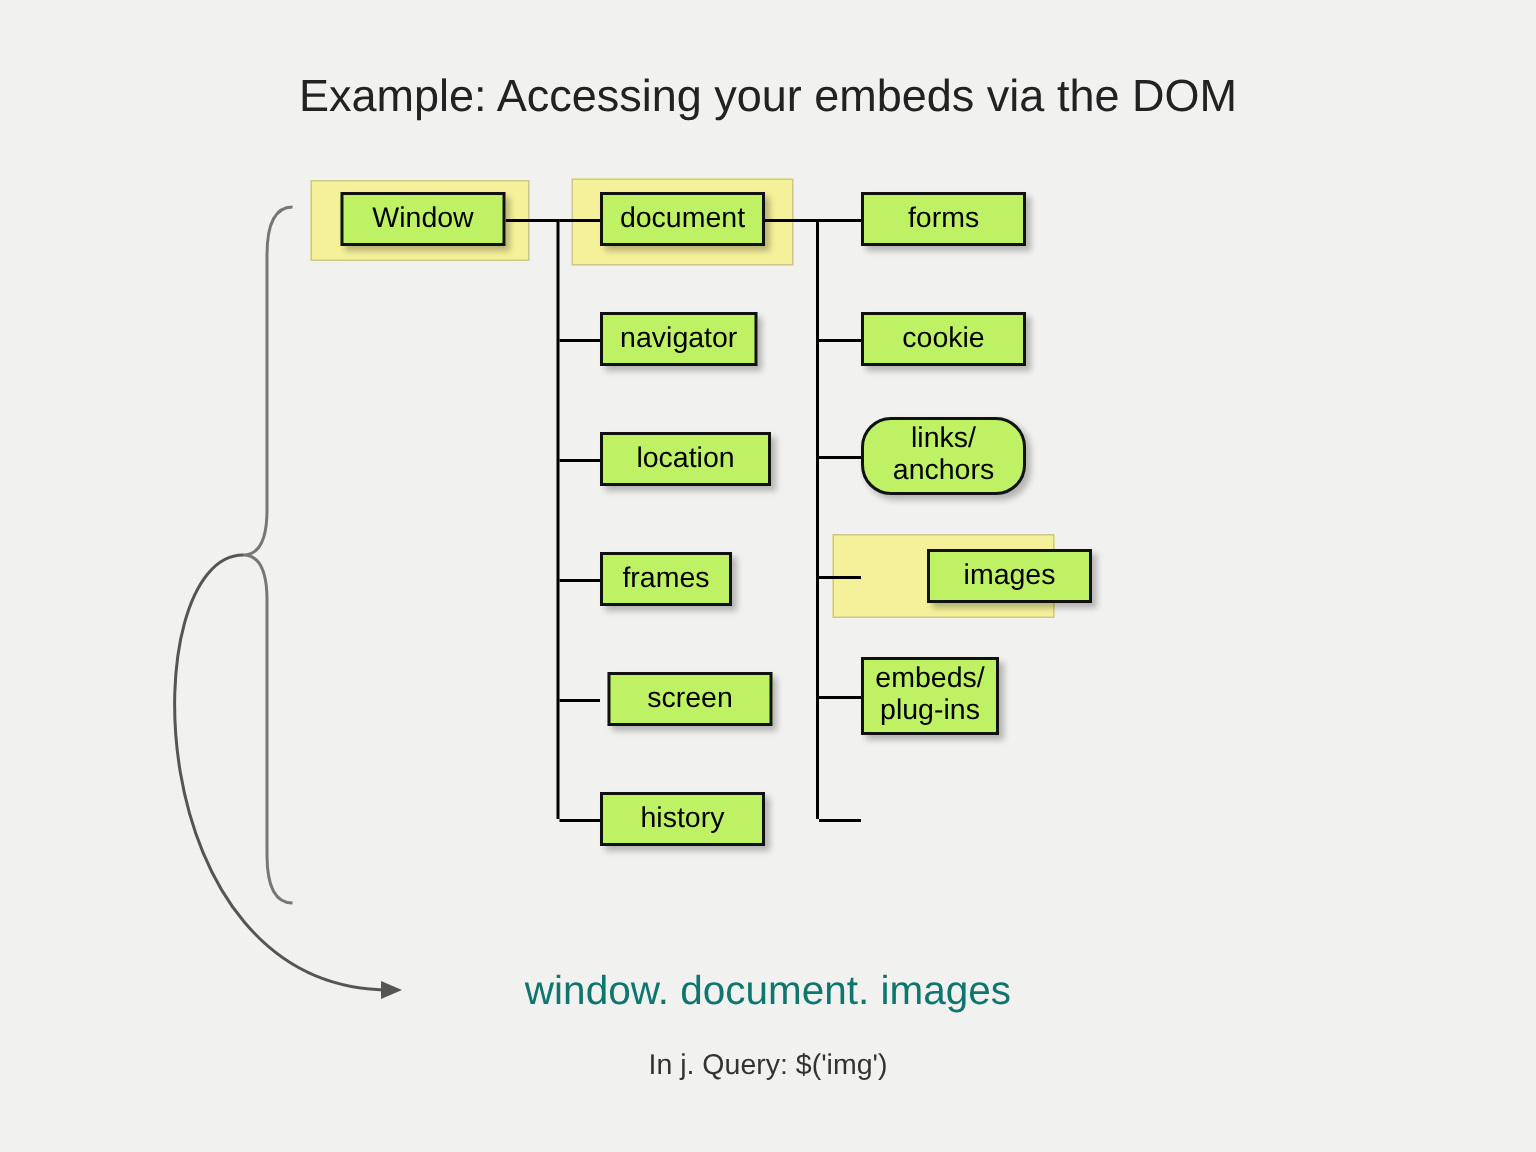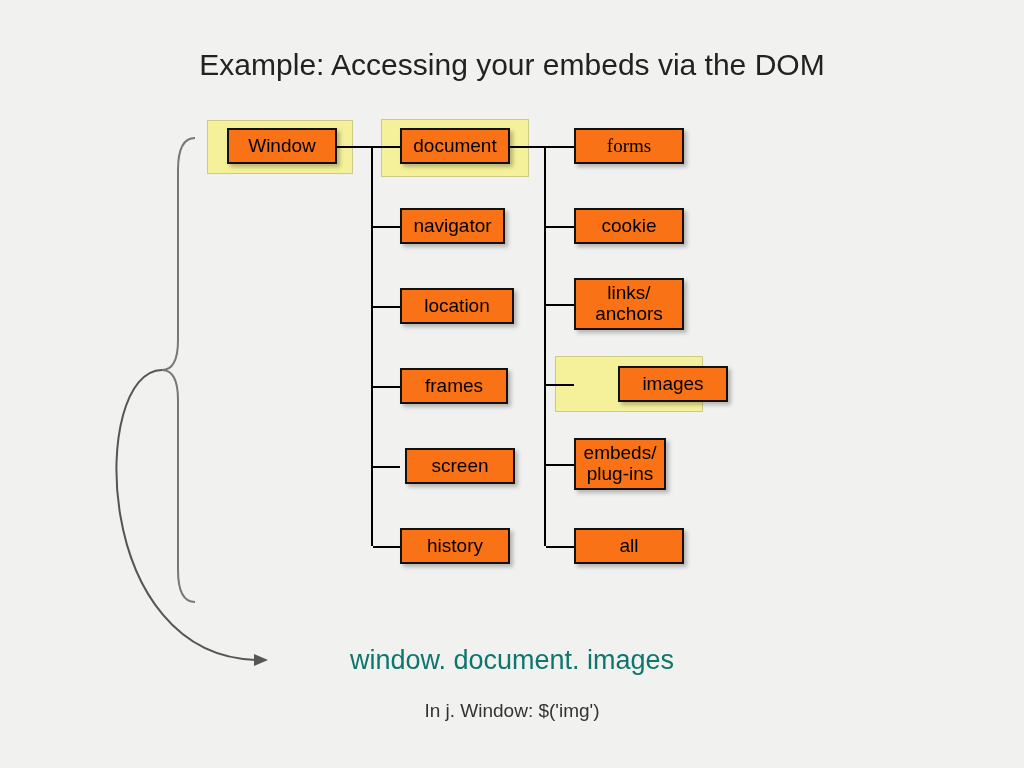--- a/index.html
+++ b/index.html
@@ -24,21 +24,21 @@
   .diagram {
     position: absolute;
     top: 120px;
     left: 175px;
     width: 620px;
     height: 490px;
   }
   .node {
     position: absolute;
     border: 2.5px solid #111;
-    background: #f97316;
+    background: #bef264;
     box-shadow: 3px 3px 4px rgba(0,0,0,0.25);
     font-size: 19px;
     display: flex;
     align-items: center;
     justify-content: center;
     padding: 0 6px;
     white-space: pre-line;
     text-align: center;
     line-height: 1.1;
     z-index: 5;
@@ -90,32 +90,31 @@
 
   <div class="hl" style="top:0; left:32; width:146px; height:54px; top:0px; left:32px;"></div>
   <div class="hl" style="top:-1px; left:206px; width:148px; height:58px;"></div>
   <div class="hl" style="top:236px; left:380px; width:148px; height:56px;"></div>
 
   <div class="node" style="top:8px; left:52px; width:110px; height:36px;">Window</div>
 
   <div class="node" style="top:8px;  left:225px; width:110px; height:36px;">document</div>
   <div class="node" style="top:88px; left:225px; width:105px; height:36px;">navigator</div>
   <div class="node" style="top:168px;left:225px; width:114px; height:36px;">location</div>
-  <div class="node" style="top:248px;left:225px; width:108px; height:36px;">frames</div>
+  <div class="node" style="top:248px;left:225px; width:88px; height:36px;">frames</div>
   <div class="node" style="top:328px;left:230px; width:110px; height:36px;">screen</div>
   <div class="node" style="top:408px;left:225px; width:110px; height:36px;">history</div>
 
-  <div class="node" style="top:8px;  left:399px; width:110px; height:36px;font-family:Liberation Serif, serif;">forms</div>
+  <div class="node" style="top:8px;  left:399px; width:110px; height:36px;">forms</div>
   <div class="node" style="top:88px; left:399px; width:110px; height:36px;">cookie</div>
-  <div class="node" style="top:158px;left:399px; width:110px; height:52px;">links/
+  <div class="node" style="top:158px;left:399px; width:110px; height:52px;border-radius:20px;">links/
 anchors</div>
   <div class="node" style="top:246px;left:399px; width:110px; height:36px;margin-left:44px;">images</div>
   <div class="node" style="top:318px;left:399px; width:92px; height:52px;">embeds/
 plug-ins</div>
-  <div class="node" style="top:408px;left:399px; width:110px; height:36px;">all</div>
 
   <div class="connector" style="top:26px; left:162px; width:36px; height:2px;"></div>
 
   <div class="connector" style="top:26px; left:196px; width:2px; height:400px;"></div>
 
   <div class="connector" style="top:26px;  left:198px; width:27px; height:2px;"></div>
   <div class="connector" style="top:106px; left:198px; width:27px; height:2px;"></div>
   <div class="connector" style="top:186px; left:198px; width:27px; height:2px;"></div>
   <div class="connector" style="top:266px; left:198px; width:27px; height:2px;"></div>
   <div class="connector" style="top:346px; left:198px; width:27px; height:2px;"></div>
@@ -133,13 +132,13 @@
 
 <svg class="arrows">
 
   <path d="M 195 138 Q 178 138 178 170 L 178 340 Q 178 370 162 370 Q 178 370 178 400 L 178 570 Q 178 602 195 602" stroke="#777" stroke-width="2" fill="none"></path>
 
   <path d="M 162 370 C 90 370 90 660 260 660" stroke="#555" stroke-width="2" fill="none"></path>
   <polygon points="268,660 254,654 254,666" fill="#555"></polygon>
 </svg>
 
 <div class="result">window. document. images</div>
-<div class="jquery">In j. Window:  $('img')</div>
+<div class="jquery">In j. Query:  $('img')</div>
 
 </body></html>

